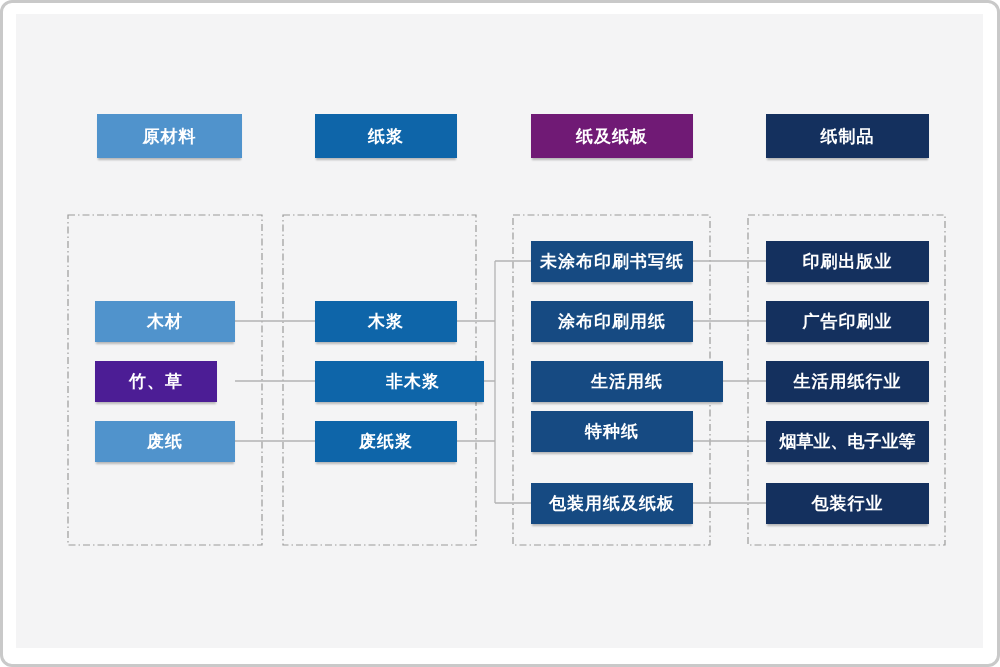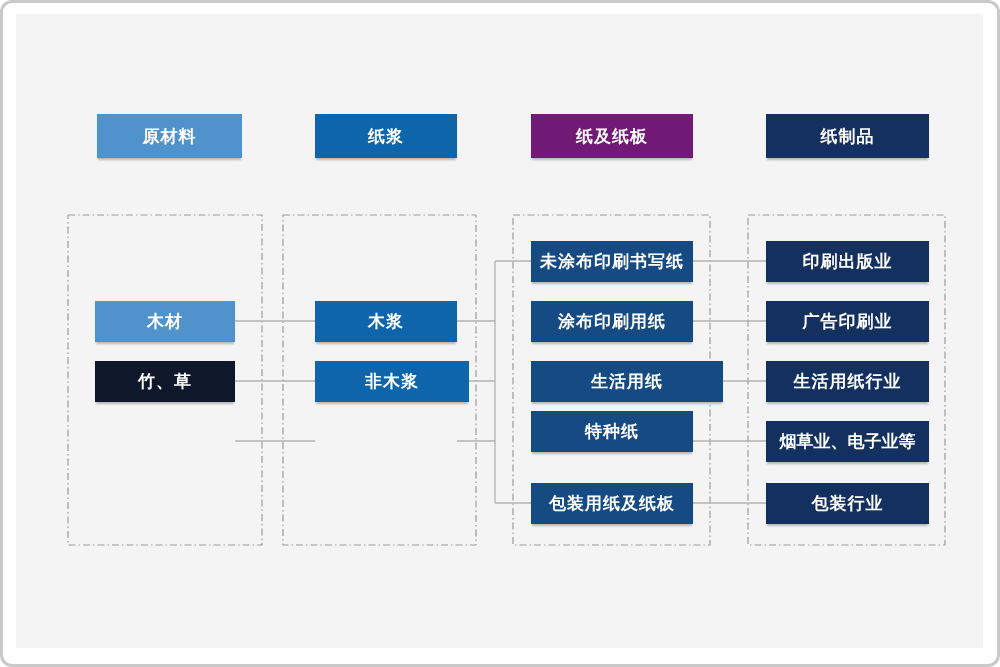--- a/index.html
+++ b/index.html
@@ -55,24 +55,26 @@
       <line x1="690" y1="500" x2="763" y2="500"></line>
     </g>
   </svg>
 
   <div class="node header-node" style="left: 94px; top: 111px; width: 145px; background-color: rgb(80, 147, 204);">原材料</div>
   <div class="node header-node" style="left: 312px; top: 111px; width: 142px; background-color: rgb(14, 101, 169);">纸浆</div>
   <div class="node header-node" style="left: 528px; top: 111px; width: 162px; background-color: #701a75;">纸及纸板</div>
   <div class="node item-node" style="left: 92px; top: 298px; width: 140px; background-color: rgb(80, 147, 204);">木材</div>
 
   <div class="node header-node" style="left: 763px; top: 111px; width: 163px; background-color: rgb(20, 48, 94);">纸制品</div>
-  <div class="node item-node" style="left: 92px; top: 358px; width: 140px; background-color: #0f172a;">竹、草</div>
+  <div class="node item-node" style="left: 92px; top: 358px; width: 122px; background-color: #4c1d95;">竹、草</div>
+  <div class="node item-node" style="left: 92px; top: 418px; width: 140px; background-color: rgb(80, 147, 204);">废纸</div>
 
   <div class="node item-node" style="left: 312px; top: 298px; width: 142px; background-color: rgb(14, 101, 169);">木浆</div>
-  <div class="node item-node" style="left: 312px; top: 358px; width: 154px; background-color: rgb(14, 101, 169);">非木浆</div>
+  <div class="node item-node" style="left: 312px; top: 358px; width: 142px; background-color: rgb(14, 101, 169); padding-left: 27px;">非木浆</div>
+  <div class="node item-node" style="left: 312px; top: 418px; width: 142px; background-color: rgb(14, 101, 169);">废纸浆</div>
 
   <div class="node item-node" style="left: 528px; top: 238px; width: 162px; background-color: rgb(22, 74, 130);">未涂布印刷书写纸</div>
   <div class="node item-node" style="left: 528px; top: 298px; width: 162px; background-color: rgb(22, 74, 130);">涂布印刷用纸</div>
   <div class="node item-node" style="left: 528px; top: 358px; width: 192px; background-color: rgb(22, 74, 130);">生活用纸</div>
   <div class="node item-node" style="left: 528px; top: 408px; width: 162px; background-color: rgb(22, 74, 130);">特种纸</div>
   <div class="node item-node" style="left: 528px; top: 480px; width: 162px; background-color: rgb(22, 74, 130);">包装用纸及纸板</div>
 
   <div class="node item-node" style="left: 763px; top: 238px; width: 163px; background-color: rgb(20, 48, 94);">印刷出版业</div>
   <div class="node item-node" style="left: 763px; top: 298px; width: 163px; background-color: rgb(20, 48, 94);">广告印刷业</div>
   <div class="node item-node" style="left: 763px; top: 358px; width: 163px; background-color: rgb(20, 48, 94); font-family: Liberation Serif, serif;">生活用纸行业</div>

